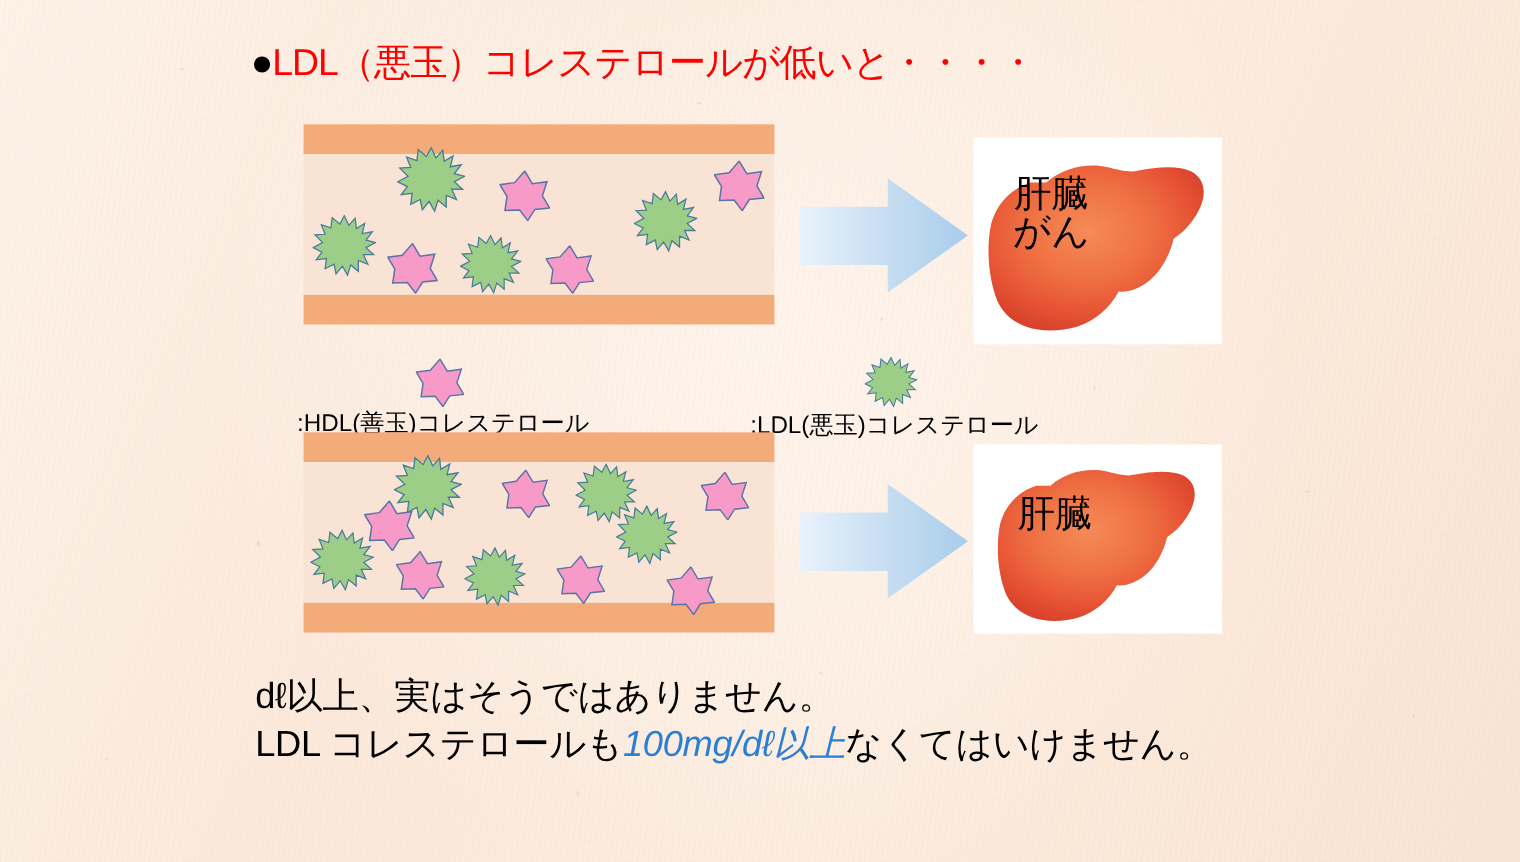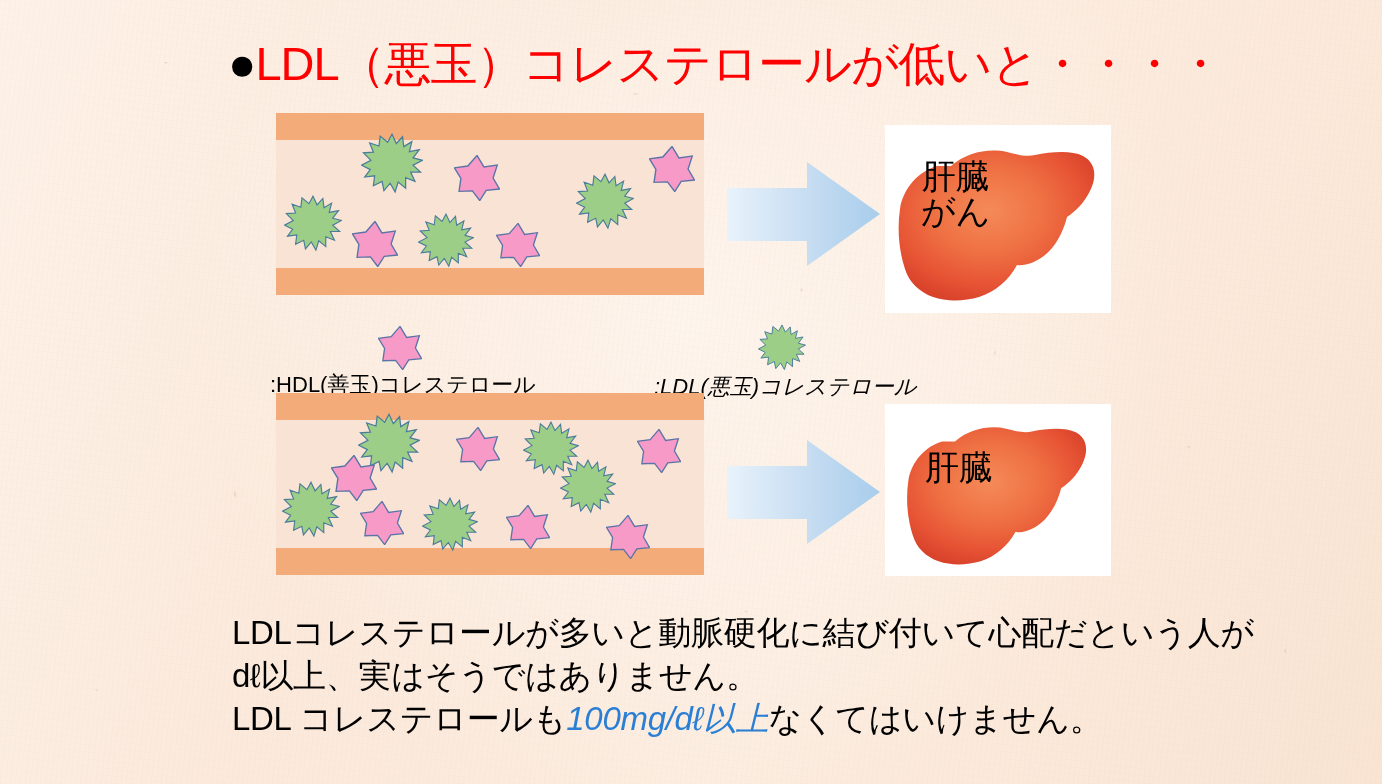--- a/index.html
+++ b/index.html
@@ -34,21 +34,21 @@
   #noise{
     position:absolute;inset:0;pointer-events:none;opacity:.5;
     background-image:
       repeating-linear-gradient(97deg, rgba(200,155,112,.055) 0px, rgba(200,155,112,.055) 1px, rgba(0,0,0,0) 1px, rgba(0,0,0,0) 5px),
       repeating-linear-gradient(7deg, rgba(190,145,102,.045) 0px, rgba(190,145,102,.045) 1px, rgba(0,0,0,0) 1px, rgba(0,0,0,0) 7px);
   }
 
   
   #title{
     position:absolute;left:228px;top:40px;
-    font-size:47px;line-height:1;white-space:nowrap;
+    font-size:34px;line-height:1;white-space:nowrap;
     letter-spacing:-1px;
   }
   #title .bullet{color:#000;}
   #title .txt{color:#ff0000;}
 
   
   .vessel{position:absolute;}
   .vessel .wall{position:absolute;left:0;right:0;height:27px;background:#f2ab79;}
   .vessel .wall.top{top:0;}
   .vessel .wall.bot{bottom:0;}
@@ -150,21 +150,21 @@
 がん</div>
   </div>
 
   <div class="legend-item" style="left:264px;top:326px;">
     <svg width="44" height="44" viewBox="0 0 100 100">
       <polygon points="50,1 65,26 94,22 85,50 99,74 70,77 56,99 40,78 11,79 15,51 1,28 30,24" fill="#f79ac8" stroke="#5b74a8" stroke-width="3"></polygon>
     </svg>
     <span class="lbl">:HDL(善玉)コレステロール</span>
   </div>
 
-  <div class="legend-item" style="left:648px;top:324px;font-style:italic;">
+  <div class="legend-item" style="left:676px;top:324px;">
     <svg width="48" height="48" viewBox="0 0 100 100">
       <polygon points="50,2 57,17 67,6 69,22 82,14 78,30 94,27 84,40 99,44 84,52 96,63 80,63 87,78 72,72 72,89 60,79 55,95 47,81 37,93 34,78 20,85 22,69 6,71 15,59 1,52 16,44 4,32 20,31 14,16 29,21 31,5 43,15" fill="#9dce87" stroke="#4a7c9b" stroke-width="2"></polygon>
     </svg>
     <span class="lbl">:LDL(悪玉)コレステロール</span>
   </div>
 
   <div class="vessel" style="left:276px;top:393px;width:428px;height:182px;">
     <div class="wall top"></div>
     <div class="lumen"></div>
     <div class="wall bot"></div>
@@ -228,17 +228,16 @@
       </defs>
       <path d="M66,41 C82,27 104,23 122,27 C134,30 142,32 150,30 C166,27 186,25 198,31
                C211,38 212,52 205,66 C199,78 191,86 182,92 C178,108 170,122 160,130
                C150,138 140,141 132,140 C124,155 110,167 94,172 C80,176 62,177 48,172
                C34,167 24,157 20,144 C14,126 12,104 15,84 C18,63 34,46 52,41 Z" fill="url(#lg2)"></path>
     </svg>
     <div class="liverlabel" style="left:40px;top:46px;">肝臓</div>
   </div>
 
   <div id="bodytext">
-    <div>LDLコレステロールが多いと動脈硬化に結び付いて心配だという人が</div>
     <div>dℓ以上、実はそうではありません。</div>
     <div><span>LDL コレステロールも</span><span class="blue">100mg/dℓ以上</span><span>なくてはいけません。</span></div>
   </div>
 </div>
 
 </body></html>

